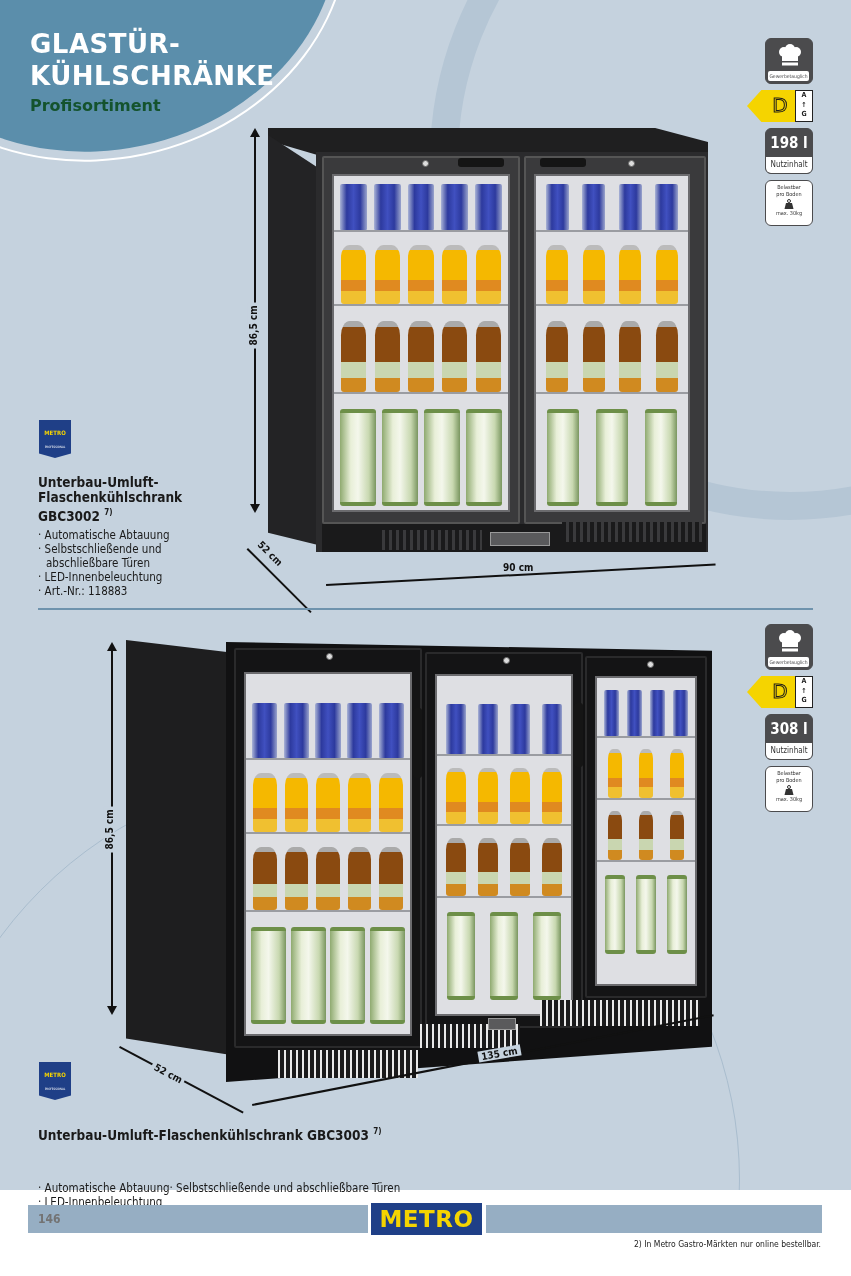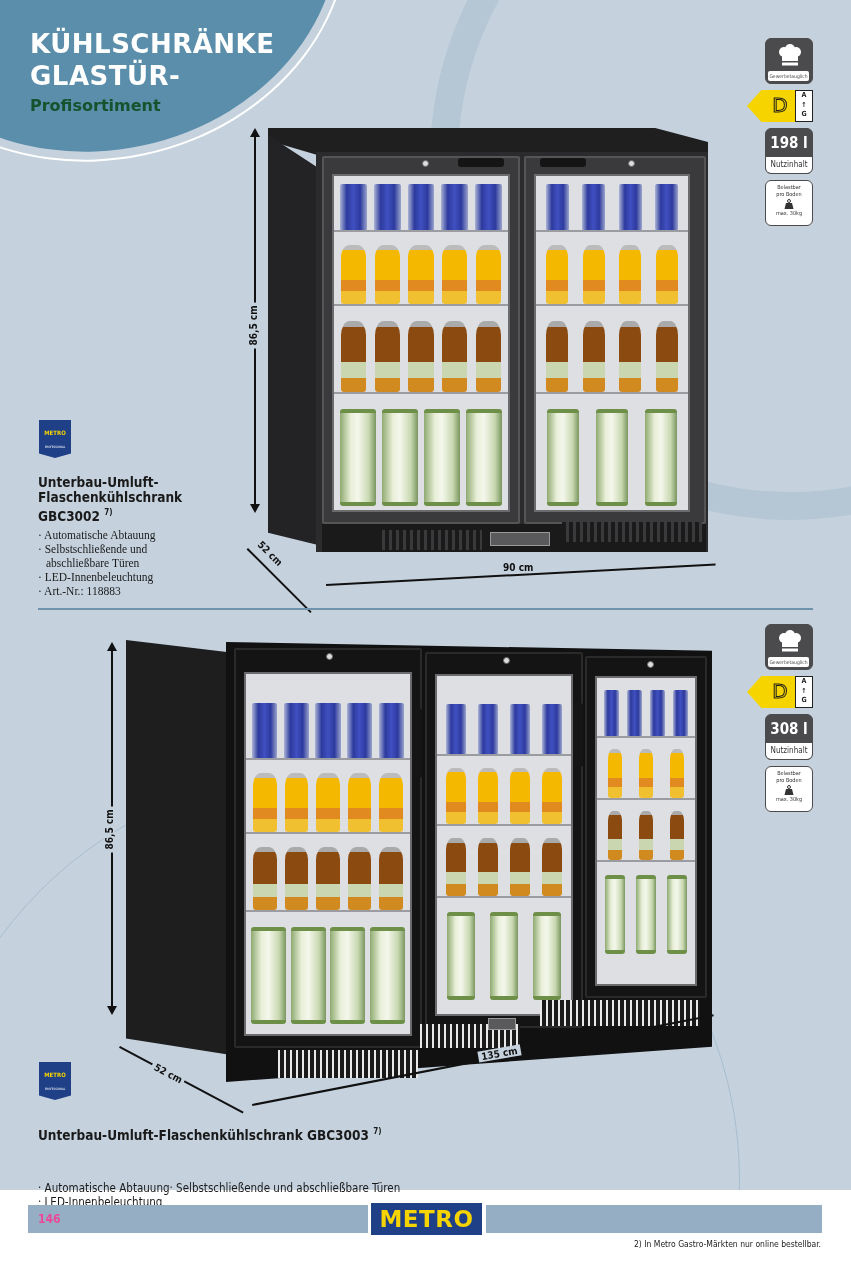--- a/index.html
+++ b/index.html
@@ -57,37 +57,37 @@
 
   .product-name { position: absolute; font-weight: bold; color: #1a1a1a; font-size: 13.5px; line-height: 15px; }
   .product-name sup { font-size: 8px; }
   .features { position: absolute; list-style: none; font-size: 11.5px; color: #1a1a1a; line-height: 14px; }
   .features li::before { content: "· "; }
   .features li .cont { display: block; padding-left: 8px; }
 
   
   .footer-bar-left { position: absolute; left: 28px; top: 1205px; width: 340px; height: 28px; background: #96aec3; }
   .footer-bar-right { position: absolute; left: 486px; top: 1205px; width: 336px; height: 28px; background: #96aec3; }
-  .page-number { position: absolute; left: 38px; top: 1212px; color: #ec4899; font-weight: bold; font-size: 12px; }
+  .page-number { position: absolute; left: 38px; top: 1212px; color: #737373; font-weight: bold; font-size: 12px; }
   .metro-logo { position: absolute; left: 371px; top: 1203px; width: 111px; height: 32px; background: #1f3f87; color: #f5d400; font-weight: bold; font-size: 23px; text-align: center; line-height: 32px; letter-spacing: 0.5px; font-family: "DejaVu Sans", sans-serif; }
   .footnote { position: absolute; right: 30px; top: 1239px; font-size: 8.5px; color: #222; }
 </style>
 </head>
 <body>
 
 <div class="page-bg">
   <div class="ring ring-top"></div>
   <div class="thin-ring thin-ring-1"></div>
   <div class="header-blob"></div>
   <div class="header-blob-line"></div>
 </div>
 
 <div class="title">
+  <div>GLASTÜR-</div>
   <div>KÜHLSCHRÄNKE</div>
-  <div>GLASTÜR-</div>
 </div>
 <div class="subtitle">Profisortiment</div>
 
 <div>
 
   <div class="badges" style="top:38px;">
     <div class="badge-chef">
       <svg class="chef-hat" viewBox="0 0 24 22">
         <circle cx="6" cy="8" r="5" fill="#fff"></circle>
           <circle cx="12" cy="5" r="5" fill="#fff"></circle>
@@ -214,21 +214,21 @@
     <div class="m">METRO</div>
     <div class="p">PROFESSIONAL</div>
   </div>
 
   <div class="product-name" style="left:38px;top:475px;">
     <div>Unterbau-Umluft-</div>
     <div>Flaschenkühlschrank</div>
     <div><span>GBC3002</span> <sup>7)</sup></div>
   </div>
 
-  <ul class="features" style="left:38px;top:528px;font-family:Liberation Serif, serif;">
+  <ul class="features" style="left:38px;top:528px;">
     <li>Automatische Abtauung</li>
     <li><span>Selbstschließende und</span><span class="cont">abschließbare Türen</span></li>
     <li>LED-Innenbeleuchtung</li>
     <li>Art.-Nr.: 118883</li>
   </ul>
 </div>
 
 <div class="divider"></div>
 
 <div>

